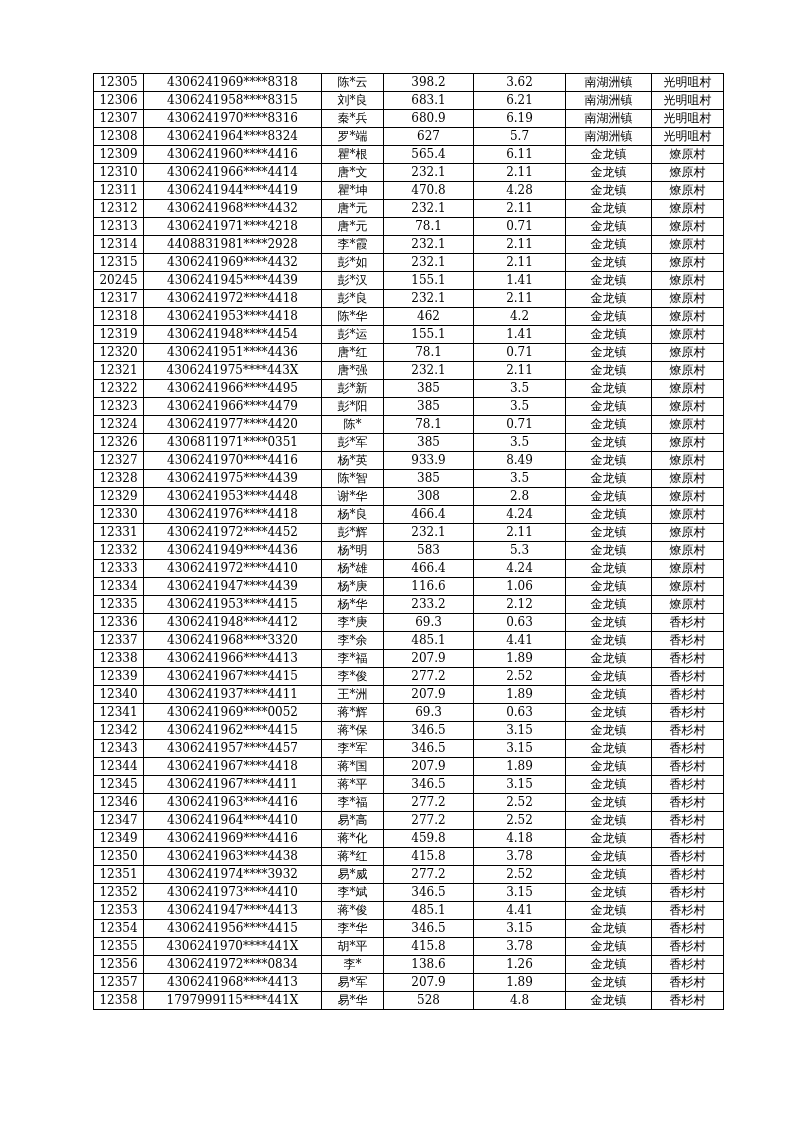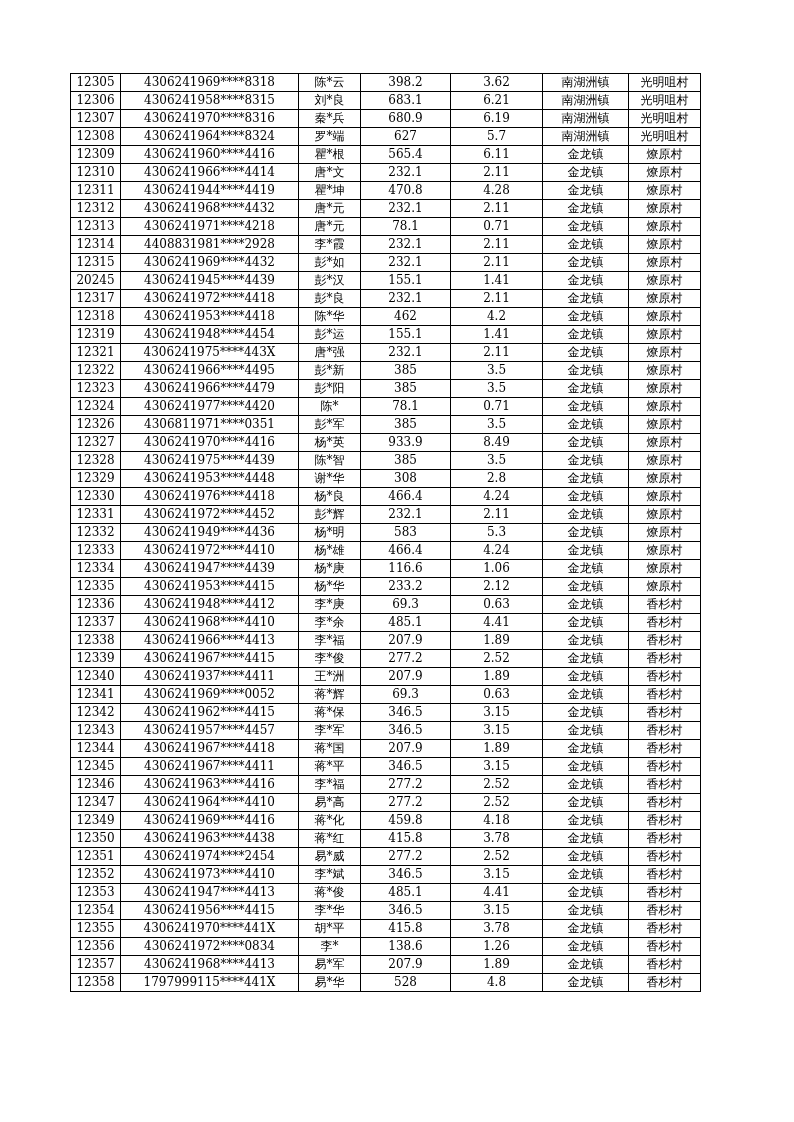--- a/index.html
+++ b/index.html
@@ -17,21 +17,21 @@
     position: absolute;
     left: 0;
     top: 0;
     width: 794px;
     height: 1122px;
     background: #ffffff;
     overflow: hidden;
   }
   table.data-table {
     position: absolute;
-    left: 70px;
+    left: 93px;
     top: 73px;
     width: 630px;
     border-collapse: collapse;
     table-layout: fixed;
   }
   table.data-table td {
     border: 1px solid #000000;
     height: 17px;
     padding: 0;
     text-align: center;
@@ -194,20 +194,29 @@
         <tr>
     <td>12319</td>
     <td>4306241948****4454</td>
     <td>彭*运</td>
     <td>155.1</td>
     <td>1.41</td>
     <td>金龙镇</td>
     <td>燎原村</td>
   </tr>
         <tr>
+    <td>12320</td>
+    <td>4306241951****4436</td>
+    <td>唐*红</td>
+    <td>78.1</td>
+    <td>0.71</td>
+    <td>金龙镇</td>
+    <td>燎原村</td>
+  </tr>
+        <tr>
     <td>12321</td>
     <td>4306241975****443X</td>
     <td>唐*强</td>
     <td>232.1</td>
     <td>2.11</td>
     <td>金龙镇</td>
     <td>燎原村</td>
   </tr>
         <tr>
     <td>12322</td>
@@ -330,21 +339,21 @@
     <td>12336</td>
     <td>4306241948****4412</td>
     <td>李*庚</td>
     <td>69.3</td>
     <td>0.63</td>
     <td>金龙镇</td>
     <td>香杉村</td>
   </tr>
         <tr>
     <td>12337</td>
-    <td>4306241968****4410</td>
+    <td>4306241968****3320</td>
     <td>李*余</td>
     <td>485.1</td>
     <td>4.41</td>
     <td>金龙镇</td>
     <td>香杉村</td>
   </tr>
         <tr>
     <td>12338</td>
     <td>4306241966****4413</td>
     <td>李*福</td>
@@ -447,21 +456,21 @@
     <td>12350</td>
     <td>4306241963****4438</td>
     <td>蒋*红</td>
     <td>415.8</td>
     <td>3.78</td>
     <td>金龙镇</td>
     <td>香杉村</td>
   </tr>
         <tr>
     <td>12351</td>
-    <td>4306241974****2454</td>
+    <td>4306241974****3932</td>
     <td>易*威</td>
     <td>277.2</td>
     <td>2.52</td>
     <td>金龙镇</td>
     <td>香杉村</td>
   </tr>
         <tr>
     <td>12352</td>
     <td>4306241973****4410</td>
     <td>李*斌</td>

